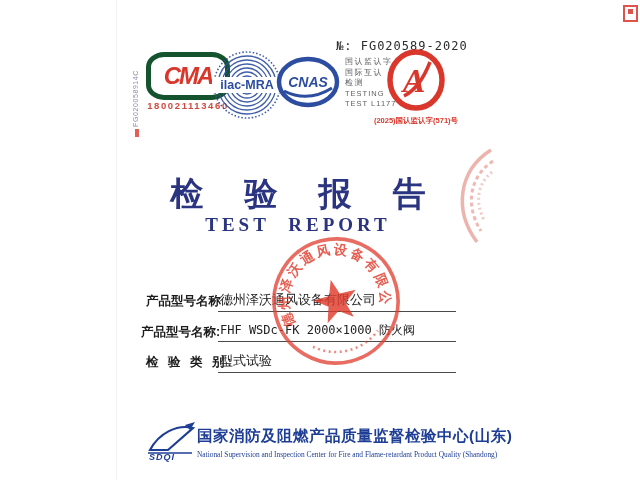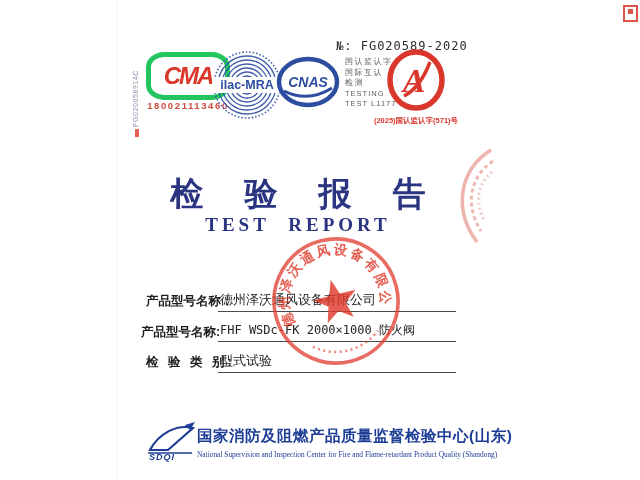--- a/index.html
+++ b/index.html
@@ -16,21 +16,21 @@
 
   .edge-line{left:116px;top:0;width:1px;height:480px;background:#f2f2f2;}
 
   
   .side-serial{left:132px;top:127px;transform:rotate(-90deg);transform-origin:0 0;
                font-size:7px;color:#8b90a8;letter-spacing:.6px;white-space:nowrap;width:80px;}
   .side-tick{left:135px;top:129px;width:4px;height:8px;background:#d9372b;opacity:.8;}
 
   
   .cma{left:143px;top:52px;width:90px;}
-  .cma .frame{width:74px;height:38px;margin:0 auto;border:5px solid #22c55e;
+  .cma .frame{width:74px;height:38px;margin:0 auto;border:5px solid #14532d;
               border-radius:18px/15px;display:flex;align-items:center;justify-content:center;}
   .cma .letters{font-size:24px;font-weight:bold;font-style:italic;color:#d9372b;
                 letter-spacing:-2px;line-height:1;}
   .cma .number{margin-top:0;text-align:center;font-size:9.5px;color:#cf4a3f;
                letter-spacing:1.6px;font-weight:bold;}
 
   
   .ilac{left:212px;top:50px;}
   
   .cnas{left:276px;top:55px;}

